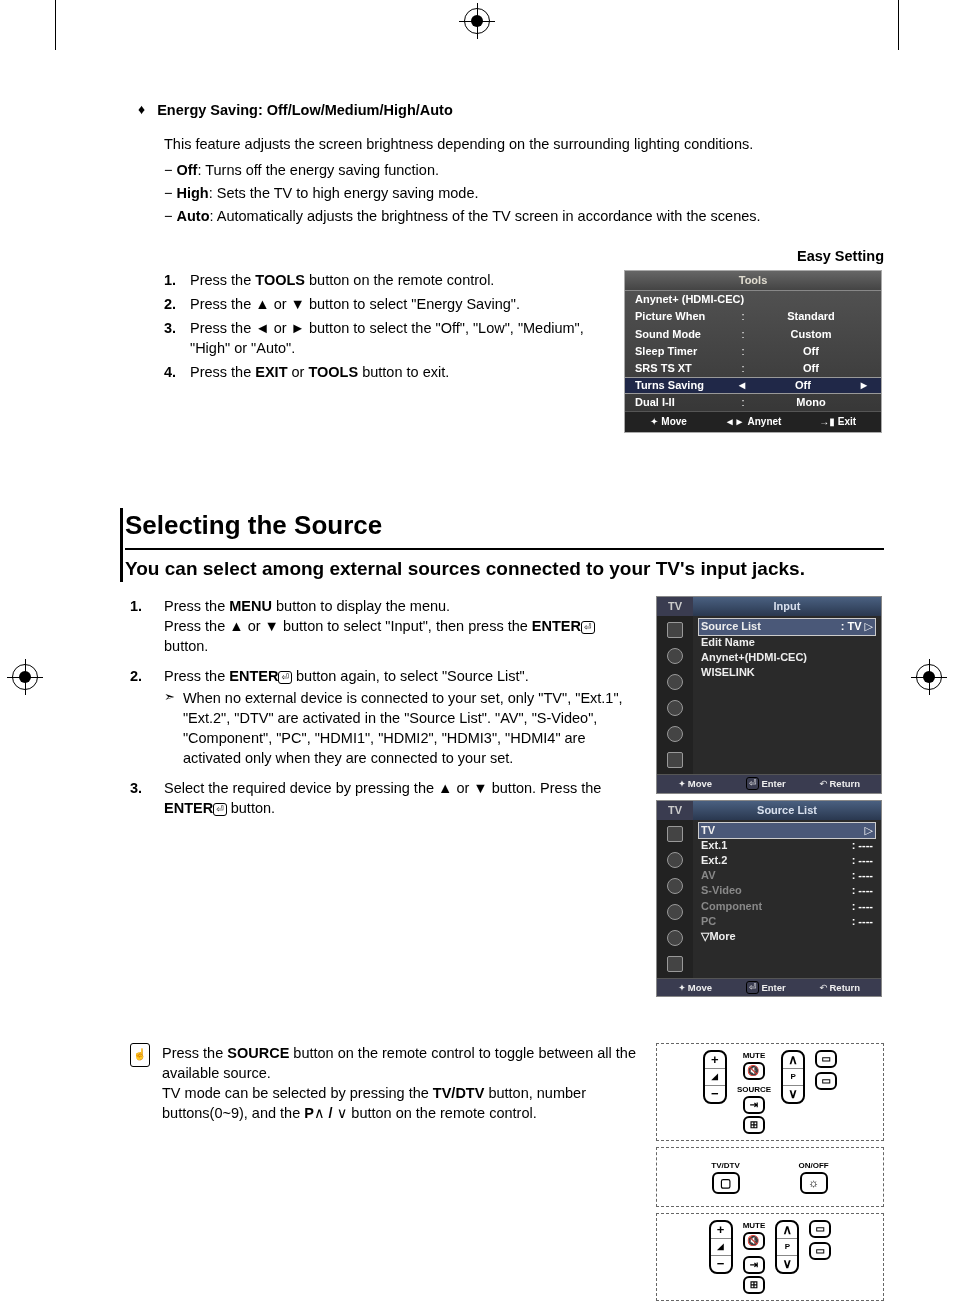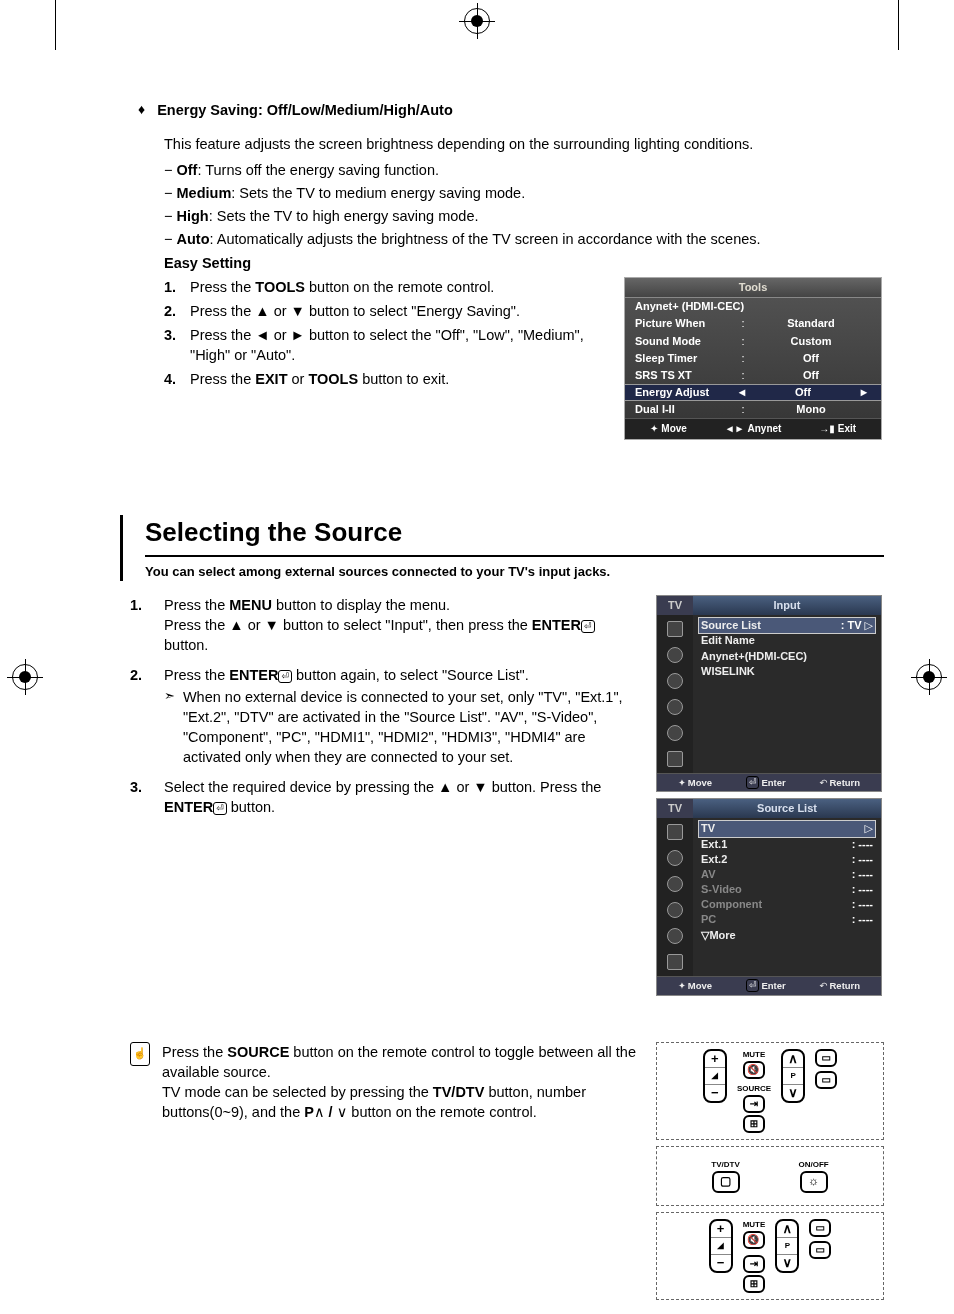--- a/index.html
+++ b/index.html
@@ -41,21 +41,21 @@
   }
 
   .content { margin-top: 70px; font-size: 14.5px; line-height: 1.38; }
   .bullet-diamond { display: flex; gap: 12px; margin-left: 68px; }
   .bullet-diamond .d { font-size: 14px; }
   .bold { font-weight: bold; }
   .sub { margin-left: 94px; margin-top: 14px; }
   .dash-list { margin-left: 94px; margin-top: 6px; }
   .dash-list .item { margin-bottom: 3px; }
 
-  .easy-title { margin-left: 94px; margin-top: 4px; font-weight: bold; }
+  .easy-title { margin-left: 94px; margin-top: 20px; font-weight: bold; text-align: right; }
   .two-col { display: flex; gap: 18px; margin-top: 4px; }
   .two-col .left { flex: 1; margin-left: 94px; }
   .two-col .right { width: 260px; }
 
   ol.steps { list-style: none; padding: 0; }
   ol.steps li { display: flex; gap: 8px; margin-bottom: 4px; }
   ol.steps li .num { font-weight: bold; min-width: 18px; }
   ol.steps li .txt { flex: 1; }
 
   .osd-tools {
@@ -79,24 +79,24 @@
   .osd-tools .row .val { flex: 1; text-align: center; }
   .osd-tools .row.sel { background: #202848; border-top: 1px solid #999; border-bottom: 1px solid #999; padding: 0 10px; }
   .osd-tools .row.sel .arrow { width: 14px; text-align: center; }
   .osd-tools .footer {
     display: flex; justify-content: space-around;
     padding: 3px 6px; font-size: 10px;
     background: #222; border-top: 1px solid #555;
   }
   .osd-tools .footer span { display: flex; align-items: center; gap: 3px; }
 
-  .heading-block { margin-top: 75px; border-left: 3px solid #000; padding-left: 22px; margin-left: 50px; }
+  .heading-block { margin-top: 75px; border-left: 3px solid #000; padding-left: 2px; margin-left: 50px; }
   .heading-block h2 { font-size: 26px; font-weight: bold; margin-bottom: 4px; }
   .heading-block .hr { border-top: 2px solid #000; margin-bottom: 6px; }
-  .heading-block .intro { font-weight: bold; font-size: 13px; }
+  .heading-block .intro { font-weight: bold; font-size: 19px; }
 
   .main-steps { margin-top: 14px; margin-left: 60px; display: flex; gap: 18px; }
   .main-steps .textcol { flex: 1; }
   .main-steps .figcol { width: 228px; }
   .main-steps ol { list-style: none; }
   .main-steps ol > li { display: flex; gap: 14px; margin-bottom: 10px; }
   .main-steps ol > li > .num { font-weight: bold; min-width: 20px; }
   .main-steps ol > li > .body { flex: 1; }
   .note-arrow { display: flex; gap: 8px; margin-top: 2px; margin-left: 0; }
   .note-arrow .arr { font-size: 13px; }
@@ -170,21 +170,20 @@
 
   <div class="content">
 
     <div class="bullet-diamond">
       <div class="d">♦</div>
       <div class="bold">Energy Saving: Off/Low/Medium/High/Auto</div>
     </div>
     <div class="sub">This feature adjusts the screen brightness depending on the surrounding lighting conditions.</div>
     <div class="dash-list" id="dash-list">
         <div class="item">− <b>Off</b>: Turns off the energy saving function.</div>
-        <div class="item">− <b>Medium</b>: Sets the TV to medium energy saving mode.</div>
         <div class="item">− <b>High</b>: Sets the TV to high energy saving mode.</div>
         <div class="item">− <b>Auto</b>: Automatically adjusts the brightness of the TV screen in accordance with the scenes.</div>
       </div>
 
     <div class="easy-title">Easy Setting</div>
     <div class="two-col">
       <div class="left">
         <ol class="steps" id="easy-steps">
             <li>
               <div class="num">1.</div>
@@ -225,21 +224,21 @@
                 <div class="label"><b>Sleep Timer</b></div>
                 <div class="sep">:</div>
                 <div class="val"><b>Off</b></div>
               </div>
               <div class="row">
                 <div class="label"><b>SRS TS XT</b></div>
                 <div class="sep">:</div>
                 <div class="val"><b>Off</b></div>
               </div>
               <div class="row sel">
-                <div class="label"><b>Energy Adjust</b></div>
+                <div class="label"><b>Turns Saving</b></div>
                 <div class="arrow">◄</div>
                 <div class="val"><b>Off</b></div>
                 <div class="arrow">►</div>
               </div>
               <div class="row">
                 <div class="label"><b>Dual I-II</b></div>
                 <div class="sep">:</div>
                 <div class="val"><b>Mono</b></div>
               </div>
             </div>

